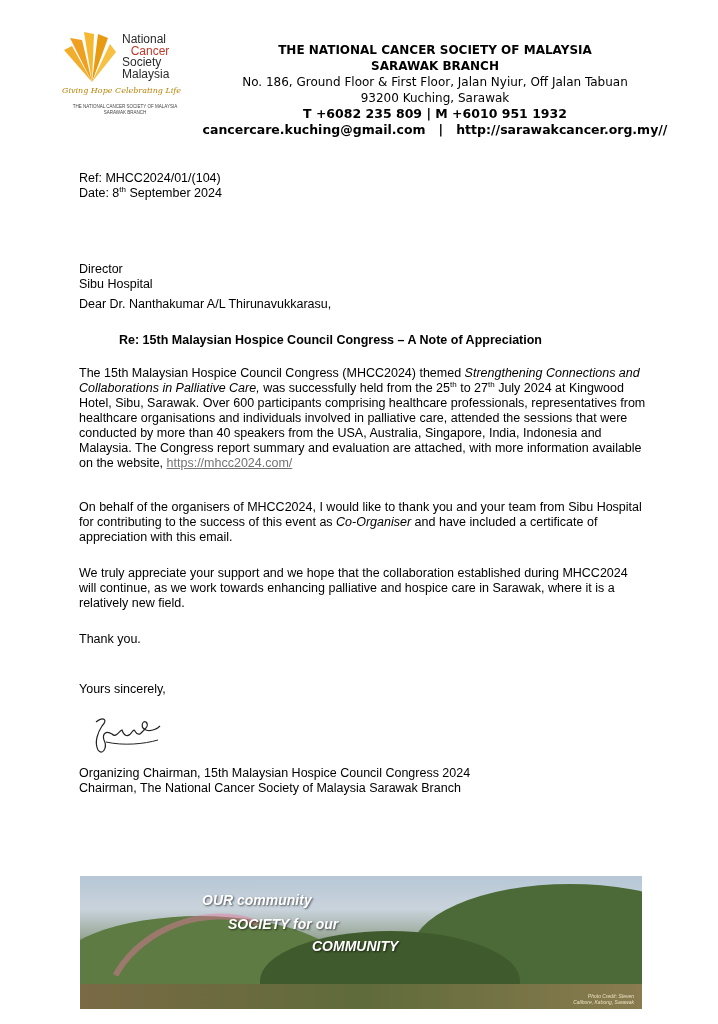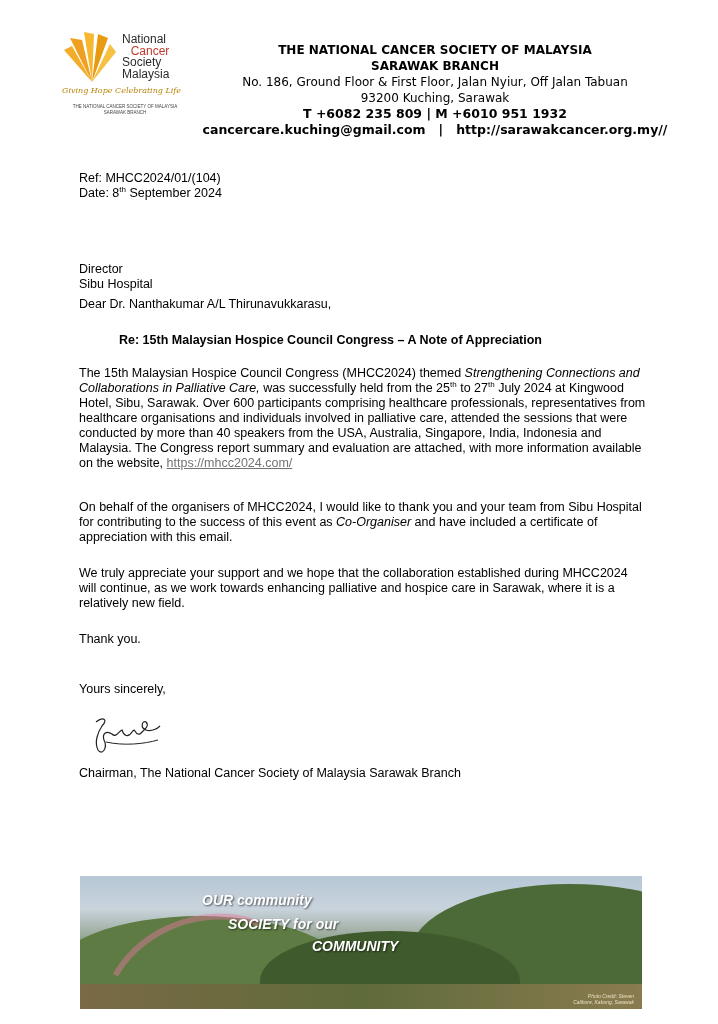--- a/index.html
+++ b/index.html
@@ -101,20 +101,21 @@
 <div class="abs p text" style="top:632px;">Thank you.</div>
 
 <div class="abs p text" style="top:682px;">Yours sincerely,</div>
 
 <svg class="abs sig" viewBox="0 0 80 45">
   <path d="M12,10 C20,4 24,8 18,14 C14,20 10,30 14,38 C18,44 24,36 20,28 C18,22 22,18 28,22 C32,26 34,20 38,18 C40,24 44,26 48,20 C52,14 50,24 56,22 C60,18 66,14 62,10 C58,8 56,16 62,18 C68,20 74,16 76,14" fill="none" stroke="#222" stroke-width="1.2"></path>
   <path d="M22,30 C40,34 60,32 74,28" fill="none" stroke="#222" stroke-width="1"></path>
 </svg>
 
 <div class="abs p text" style="top:766px;">
+  <div>Organizing Chairman, 15th Malaysian Hospice Council Congress 2024</div>
   <div>Chairman, The National Cancer Society of Malaysia Sarawak Branch</div>
 </div>
 
 <div class="abs banner">
   <div class="hill1"></div>
   <div class="hill2"></div>
   <div class="hill3"></div>
   <div class="rainbow"></div>
   <div class="ground"></div>
   <div class="slogan" style="left:122px; top:16px;">OUR community</div>

